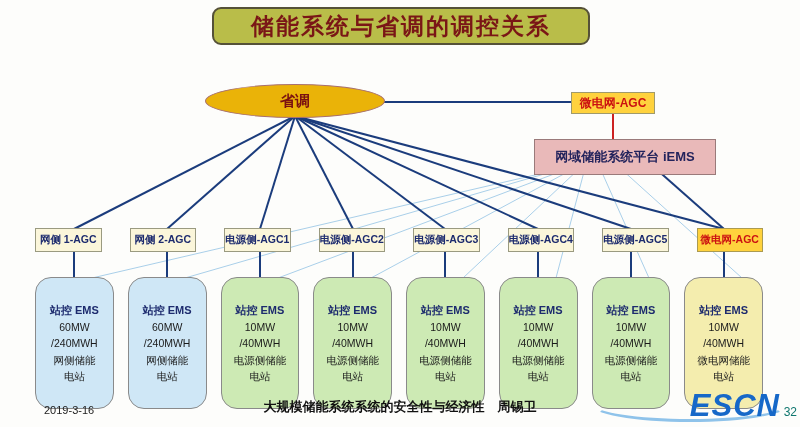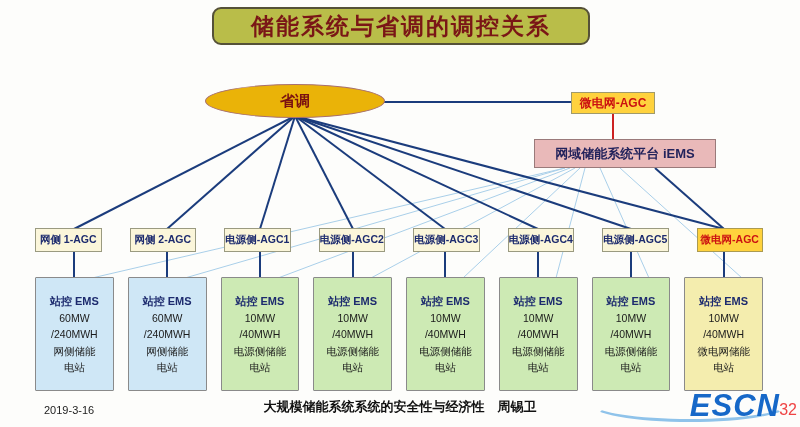--- a/index.html
+++ b/index.html
@@ -12,46 +12,46 @@
     font-size:23px;font-weight:bold;color:#7a1616;letter-spacing:2px;z-index:2}
   .side-note{position:absolute;left:38px;top:90px;width:138px;height:76px;background:#f49fc6;
     display:flex;flex-direction:column;align-items:center;justify-content:center;
     font-size:22px;font-weight:bold;color:#bf189c;line-height:1.45;z-index:2}
   .root{position:absolute;left:205px;top:84px;width:180px;height:34px;background:#eab308;
     border:1px solid #a87070;border-radius:50%;display:flex;align-items:center;justify-content:center;
     font-size:15px;font-weight:bold;color:#7a1111;z-index:2}
   .top-agc{position:absolute;left:571px;top:92px;width:84px;height:22px;background:#ffd23d;
     border:1px solid #a09a6a;display:flex;align-items:center;justify-content:center;
     font-size:12px;font-weight:bold;color:#cc1111;z-index:2}
-  .iems{position:absolute;left:534px;top:139px;width:182px;height:29px;background:#e9b9b9;
+  .iems{position:absolute;left:534px;top:139px;width:182px;height:36px;background:#e9b9b9;
     border:1px solid #9a7a7a;display:flex;align-items:center;justify-content:center;
     font-size:13px;font-weight:bold;color:#23235c;z-index:2}
   #agc-row{position:absolute;left:35px;top:228px;width:728px;display:grid;
     grid-template-columns:repeat(8,1fr);gap:28px;z-index:2}
   .agc-box{height:24px;display:flex;align-items:center;justify-content:center;
     font-size:10.5px;font-weight:bold;border:1px solid #9a9a80;background:#fbf6da;
     color:#1d2b6e;white-space:nowrap}
   .agc-box.gold{background:#ffd23d;color:#cc1111;border-color:#ab9a50}
   #ems-row{position:absolute;left:35px;top:277px;width:728px;display:grid;
     grid-template-columns:repeat(8,1fr);gap:14px;align-items:start;z-index:2}
-  .ems-box{min-height:97px;border-radius:1px;border:1px solid #8a8a8a;padding:15px 2px;
+  .ems-box{min-height:97px;border-radius:16px;border:1px solid #8a8a8a;padding:24px 2px;
     text-align:center;font-size:10.5px;color:#1a1a1a;line-height:1.55}
   .ems-box.blue{background:#cfe7f6}
   .ems-box.green{background:#cdeab4}
   .ems-box.yellow{background:#f4edae}
   .ems-title{font-weight:bold;font-size:11px;color:#1d2b6e}
   .footer-date{position:absolute;left:44px;bottom:11px;font-size:11px;color:#222;z-index:2}
   .footer-caption{position:absolute;left:150px;width:500px;bottom:11px;text-align:center;
     font-size:13px;font-weight:bold;color:#111;z-index:2}
   .logo{position:absolute;right:20px;bottom:3px;display:flex;align-items:baseline;gap:16px;z-index:3}
   .logo-en{font-size:31px;font-weight:bold;font-style:italic;color:#1668c8;letter-spacing:1px}
   .logo-cn{font-size:21px;font-weight:bold;color:#222}
   .logo-swoosh{position:absolute;right:10px;bottom:5px;width:200px;height:36px;
     border:3px solid transparent;border-bottom-color:#8fc3ea;border-radius:50%;z-index:2}
-  .page-num{position:absolute;right:3px;bottom:8px;font-size:16px;color:#ef4444;z-index:4}
+  .page-num{position:absolute;right:3px;bottom:8px;font-size:12px;color:#0f766e;z-index:4}
 </style>
 </head>
 <body>
 
 <div class="slide">
 
   <svg class="lines" width="800" height="427" viewBox="0 0 800 427">
 
     <g stroke="#a9cfe9" stroke-width="1">
       <line x1="565" y1="168" x2="92" y2="278"></line>

